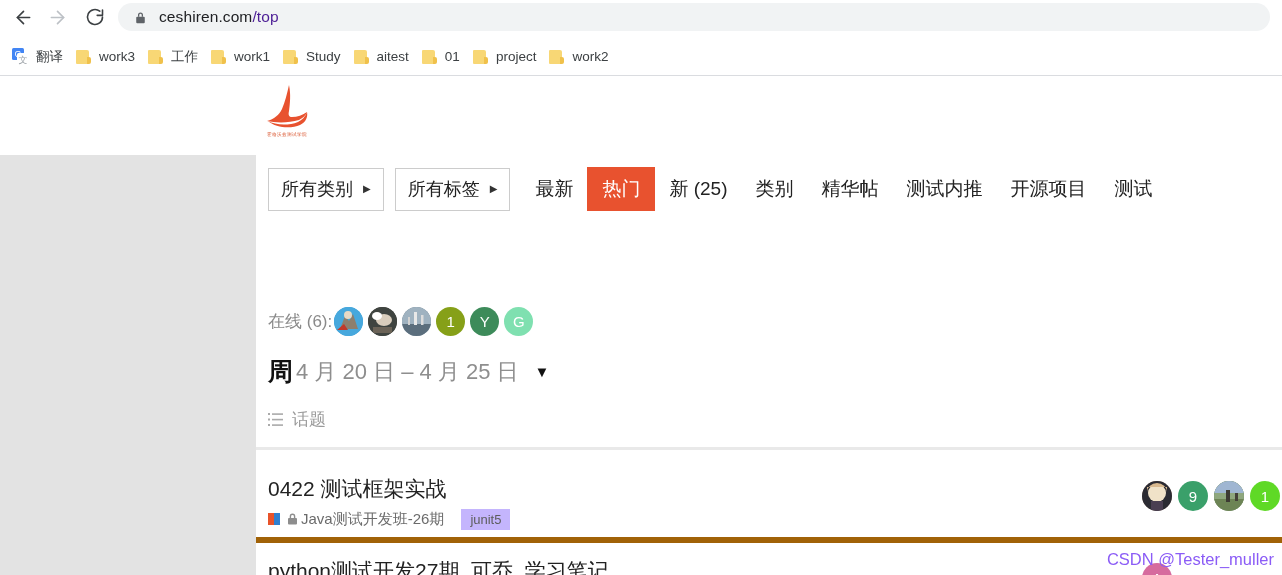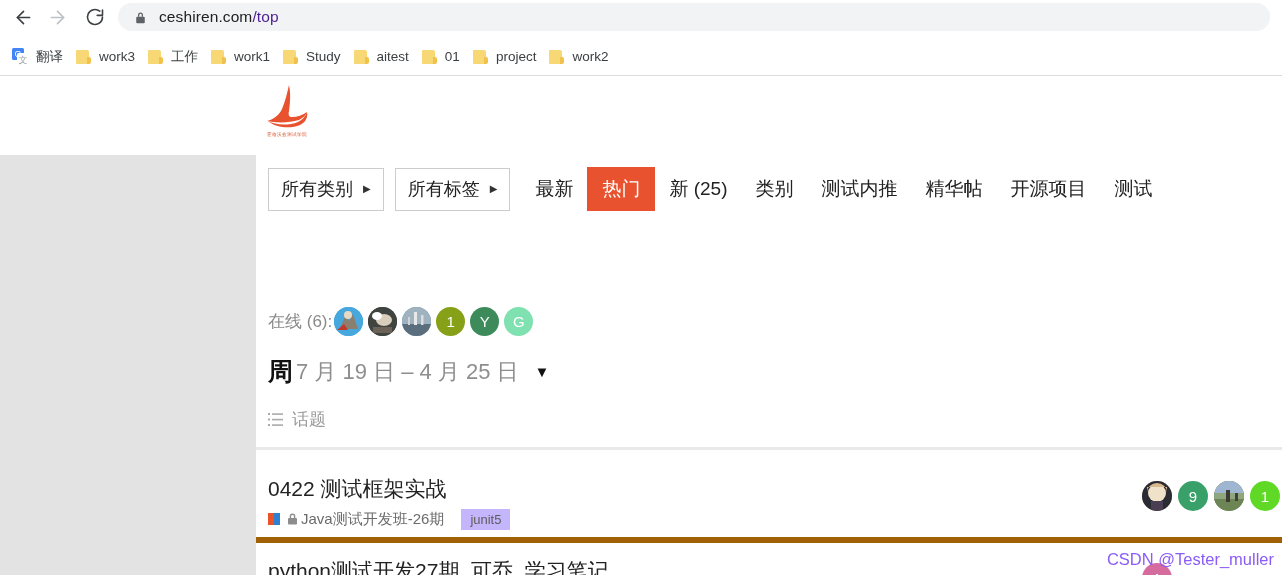--- a/index.html
+++ b/index.html
@@ -436,22 +436,22 @@
           <span class="caret">▶</span>
         </div>
         <div class="dropdown">
           <span>所有标签</span>
           <span class="caret">▶</span>
         </div>
         <div class="navlink">最新</div>
         <div class="navlink active">热门</div>
         <div class="navlink">新 (25)</div>
         <div class="navlink">类别</div>
+        <div class="navlink">精华帖</div>
         <div class="navlink">测试内推</div>
-        <div class="navlink">精华帖</div>
         <div class="navlink">开源项目</div>
         <div class="navlink">测试</div>
       </div>
 
       <div class="onlinerow">
         <span class="online-label">在线 (6):</span>
 
         <span class="avatar" style="background:#3ba0d6;">
           <svg width="29" height="29" viewBox="0 0 29 29">
               <rect width="29" height="29" fill="#47a8dd"></rect>
@@ -483,21 +483,21 @@
         <span class="avatar" style="background:#3d8b5a;">
           <span>Y</span>
         </span>
         <span class="avatar" style="background:#7fe0b0;">
           <span>G</span>
         </span>
       </div>
 
       <div class="daterow">
         <span class="dt-week">周</span>
-        <span class="dt-range">7 月 19 日 – 4 月 25 日</span>
+        <span class="dt-range">4 月 20 日 – 4 月 25 日</span>
         <span class="dt-caret">▼</span>
       </div>
 
       <div class="tbl-head">
         <div class="tbl-head-inner">
           <svg class="list-ico" viewBox="0 0 15 13" fill="#aaaaaa">
             <rect x="0" y="0" width="2" height="2"></rect>
               <rect x="0" y="5.5" width="2" height="2"></rect>
               <rect x="0" y="11" width="2" height="2"></rect>
             <rect x="4" y="0.3" width="11" height="1.6"></rect>

